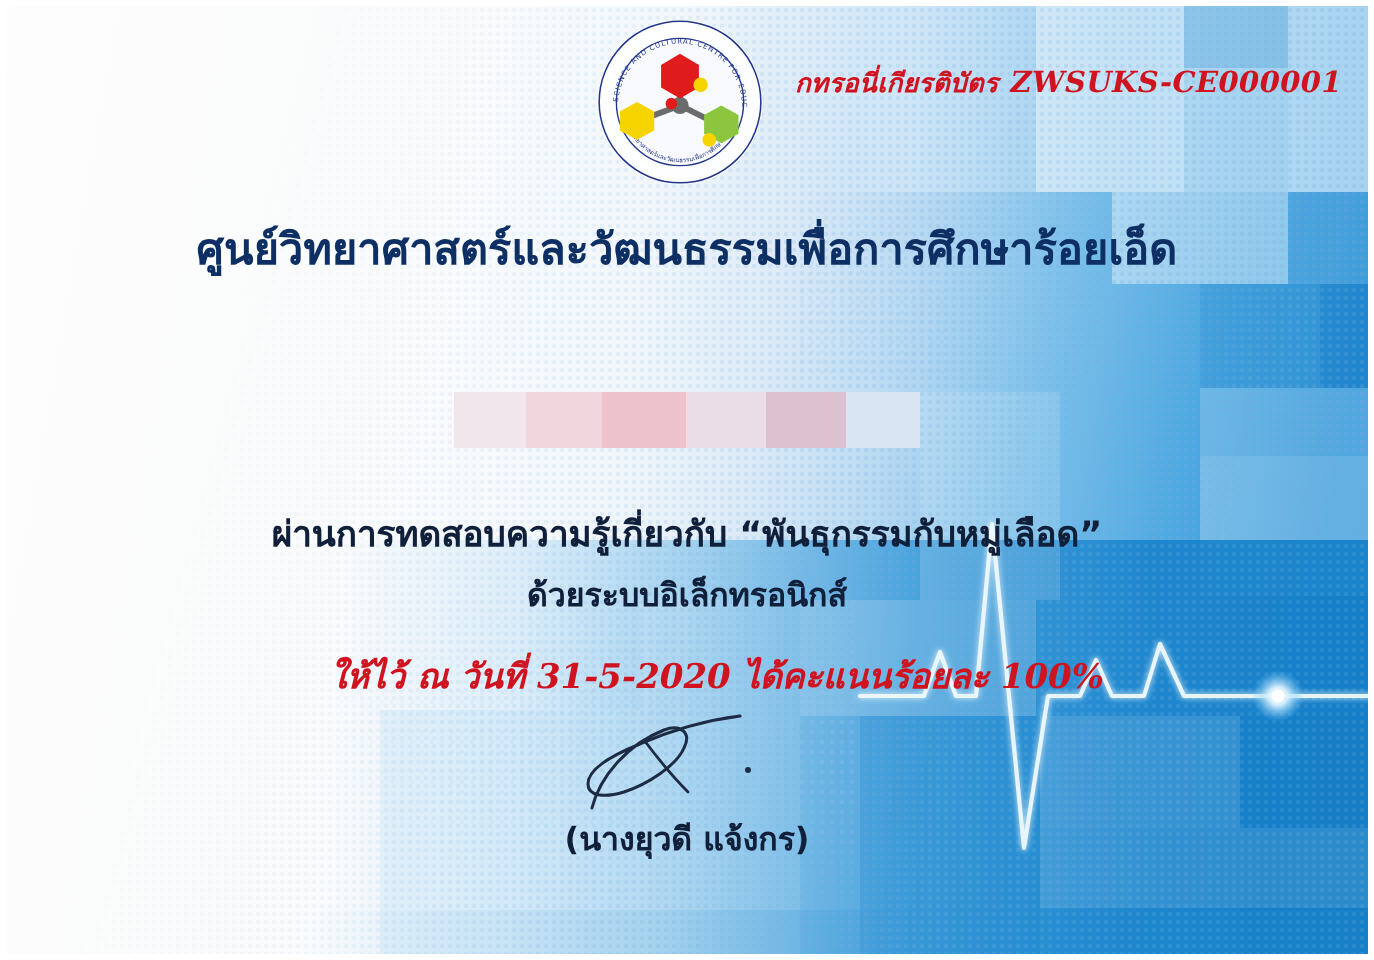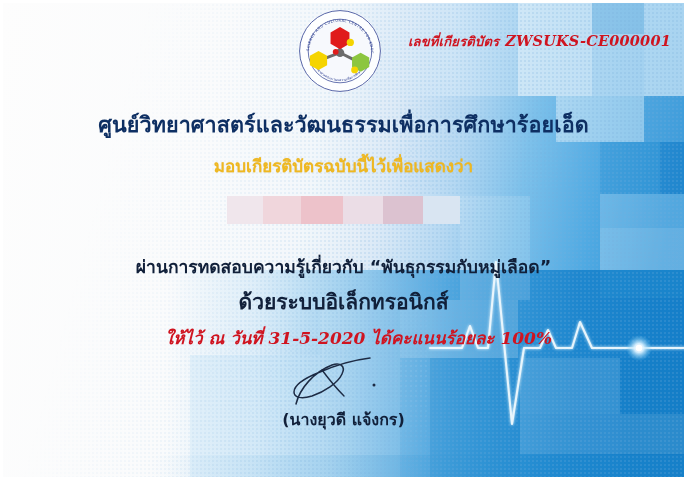--- a/index.html
+++ b/index.html
@@ -198,21 +198,21 @@
   }
 
   .passed-line {
     top: 253px;
     font-size: 17.5px;
     font-weight: bold;
     color: #11203a;
   }
   .system-line {
     top: 285px;
-    font-size: 21px;
+    font-size: 16px;
     font-weight: bold;
     color: #11203a;
   }
   .date-line {
     top: 324px;
     font-size: 17px;
     font-weight: bold;
     font-style: italic;
     color: #cf1420;
     padding-left: 30px;
@@ -330,26 +330,25 @@
       <circle cx="45" cy="51" r="3.4" fill="#e01b1b"></circle>
 
       <polygon points="25,50 35,55.5 35,66.5 25,72 15,66.5 15,55.5" fill="#f5d400"></polygon>
 
       <polygon points="74,52 84,57.5 84,68.5 74,74 64,68.5 64,57.5" fill="#8cc63f"></polygon>
       <circle cx="67" cy="72" r="4" fill="#f5d400"></circle>
     </svg>
   </div>
 
   <div class="cert-no">
-    <span class="thai-part">เลขที่เกียรติบัตร</span><span>ZWSUKS-CE000001</span>
+    <span class="thai-part">กทรอนี่เกียรติบัตร</span><span>ZWSUKS-CE000001</span>
   </div>
 
   <div class="line org-title">ศูนย์วิทยาศาสตร์และวัฒนธรรมเพื่อการศึกษาร้อยเอ็ด</div>
 
-  <div class="line award-line">มอบเกียรติบัตรฉบับนี้ไว้เพื่อแสดงว่า</div>
 
   <div class="redacted-name">
     <i style="left:0px;   width:36px; background:#f0e6ec;"></i>
     <i style="left:36px;  width:38px; background:#f0d6dc;"></i>
     <i style="left:74px;  width:42px; background:#edc2ca;"></i>
     <i style="left:116px; width:40px; background:#ebdde6;"></i>
     <i style="left:156px; width:40px; background:#dcc2d0;"></i>
     <i style="left:196px; width:37px; background:#d9e5f2;"></i>
   </div>
 

